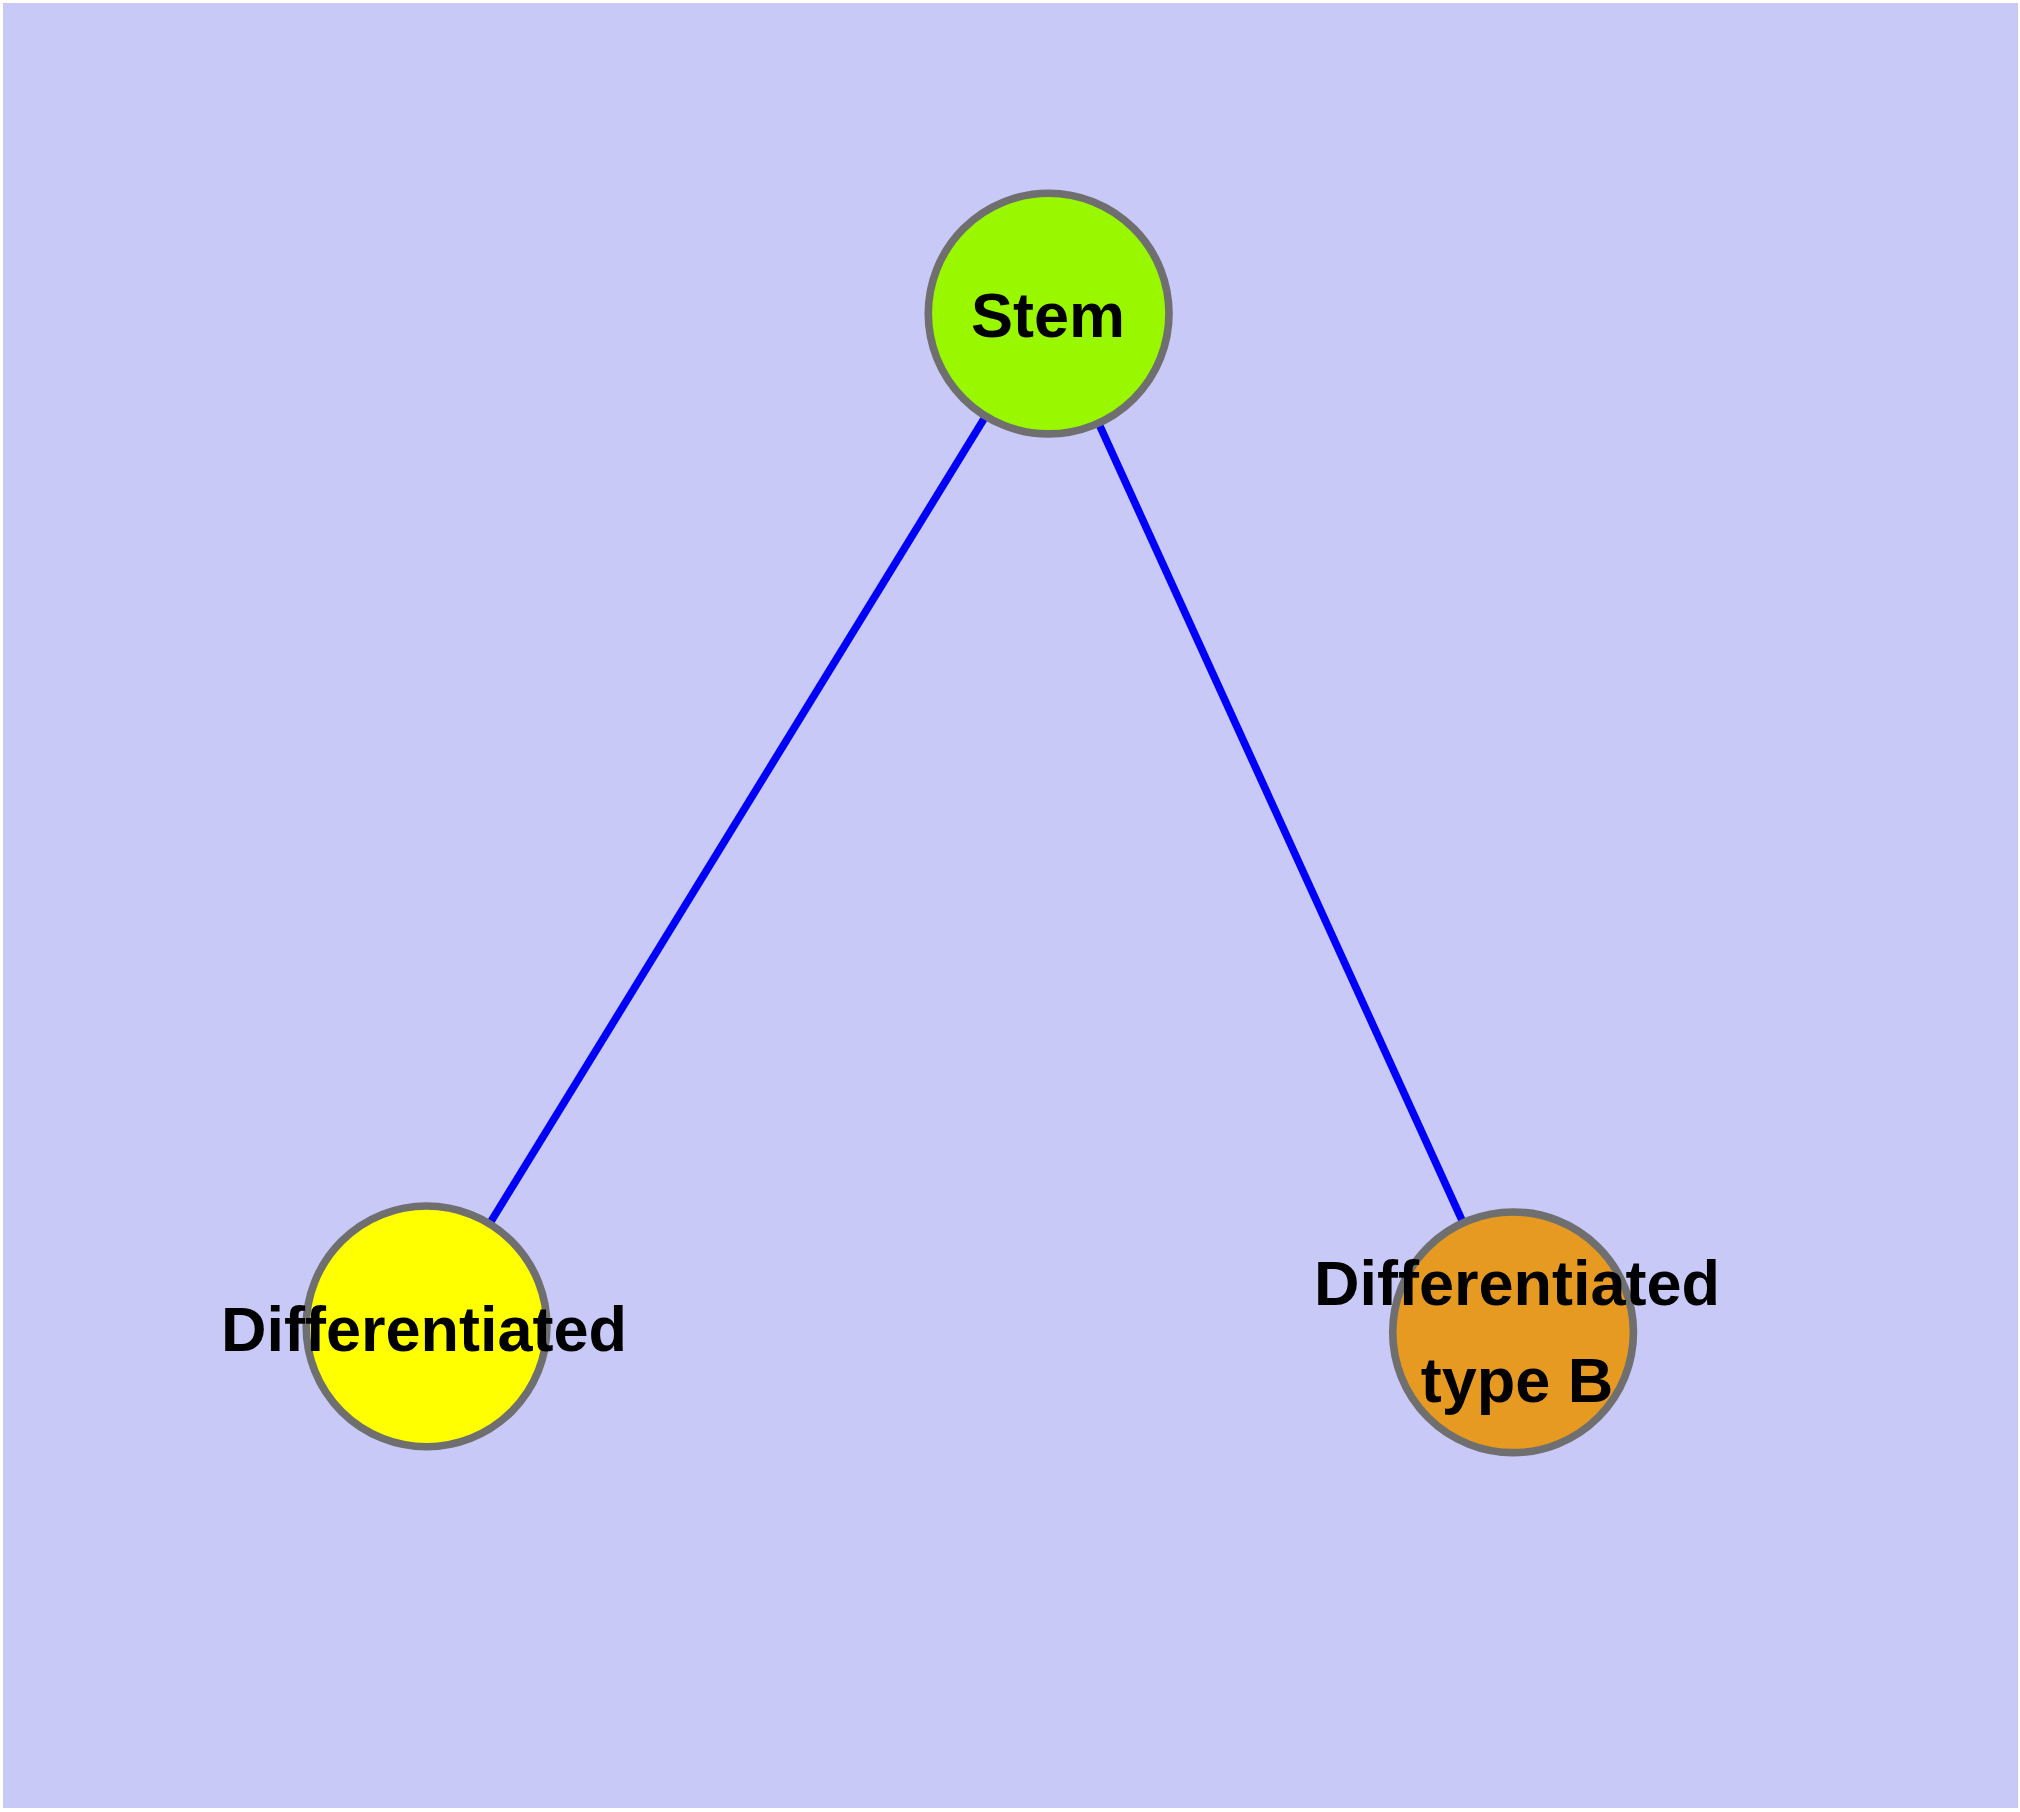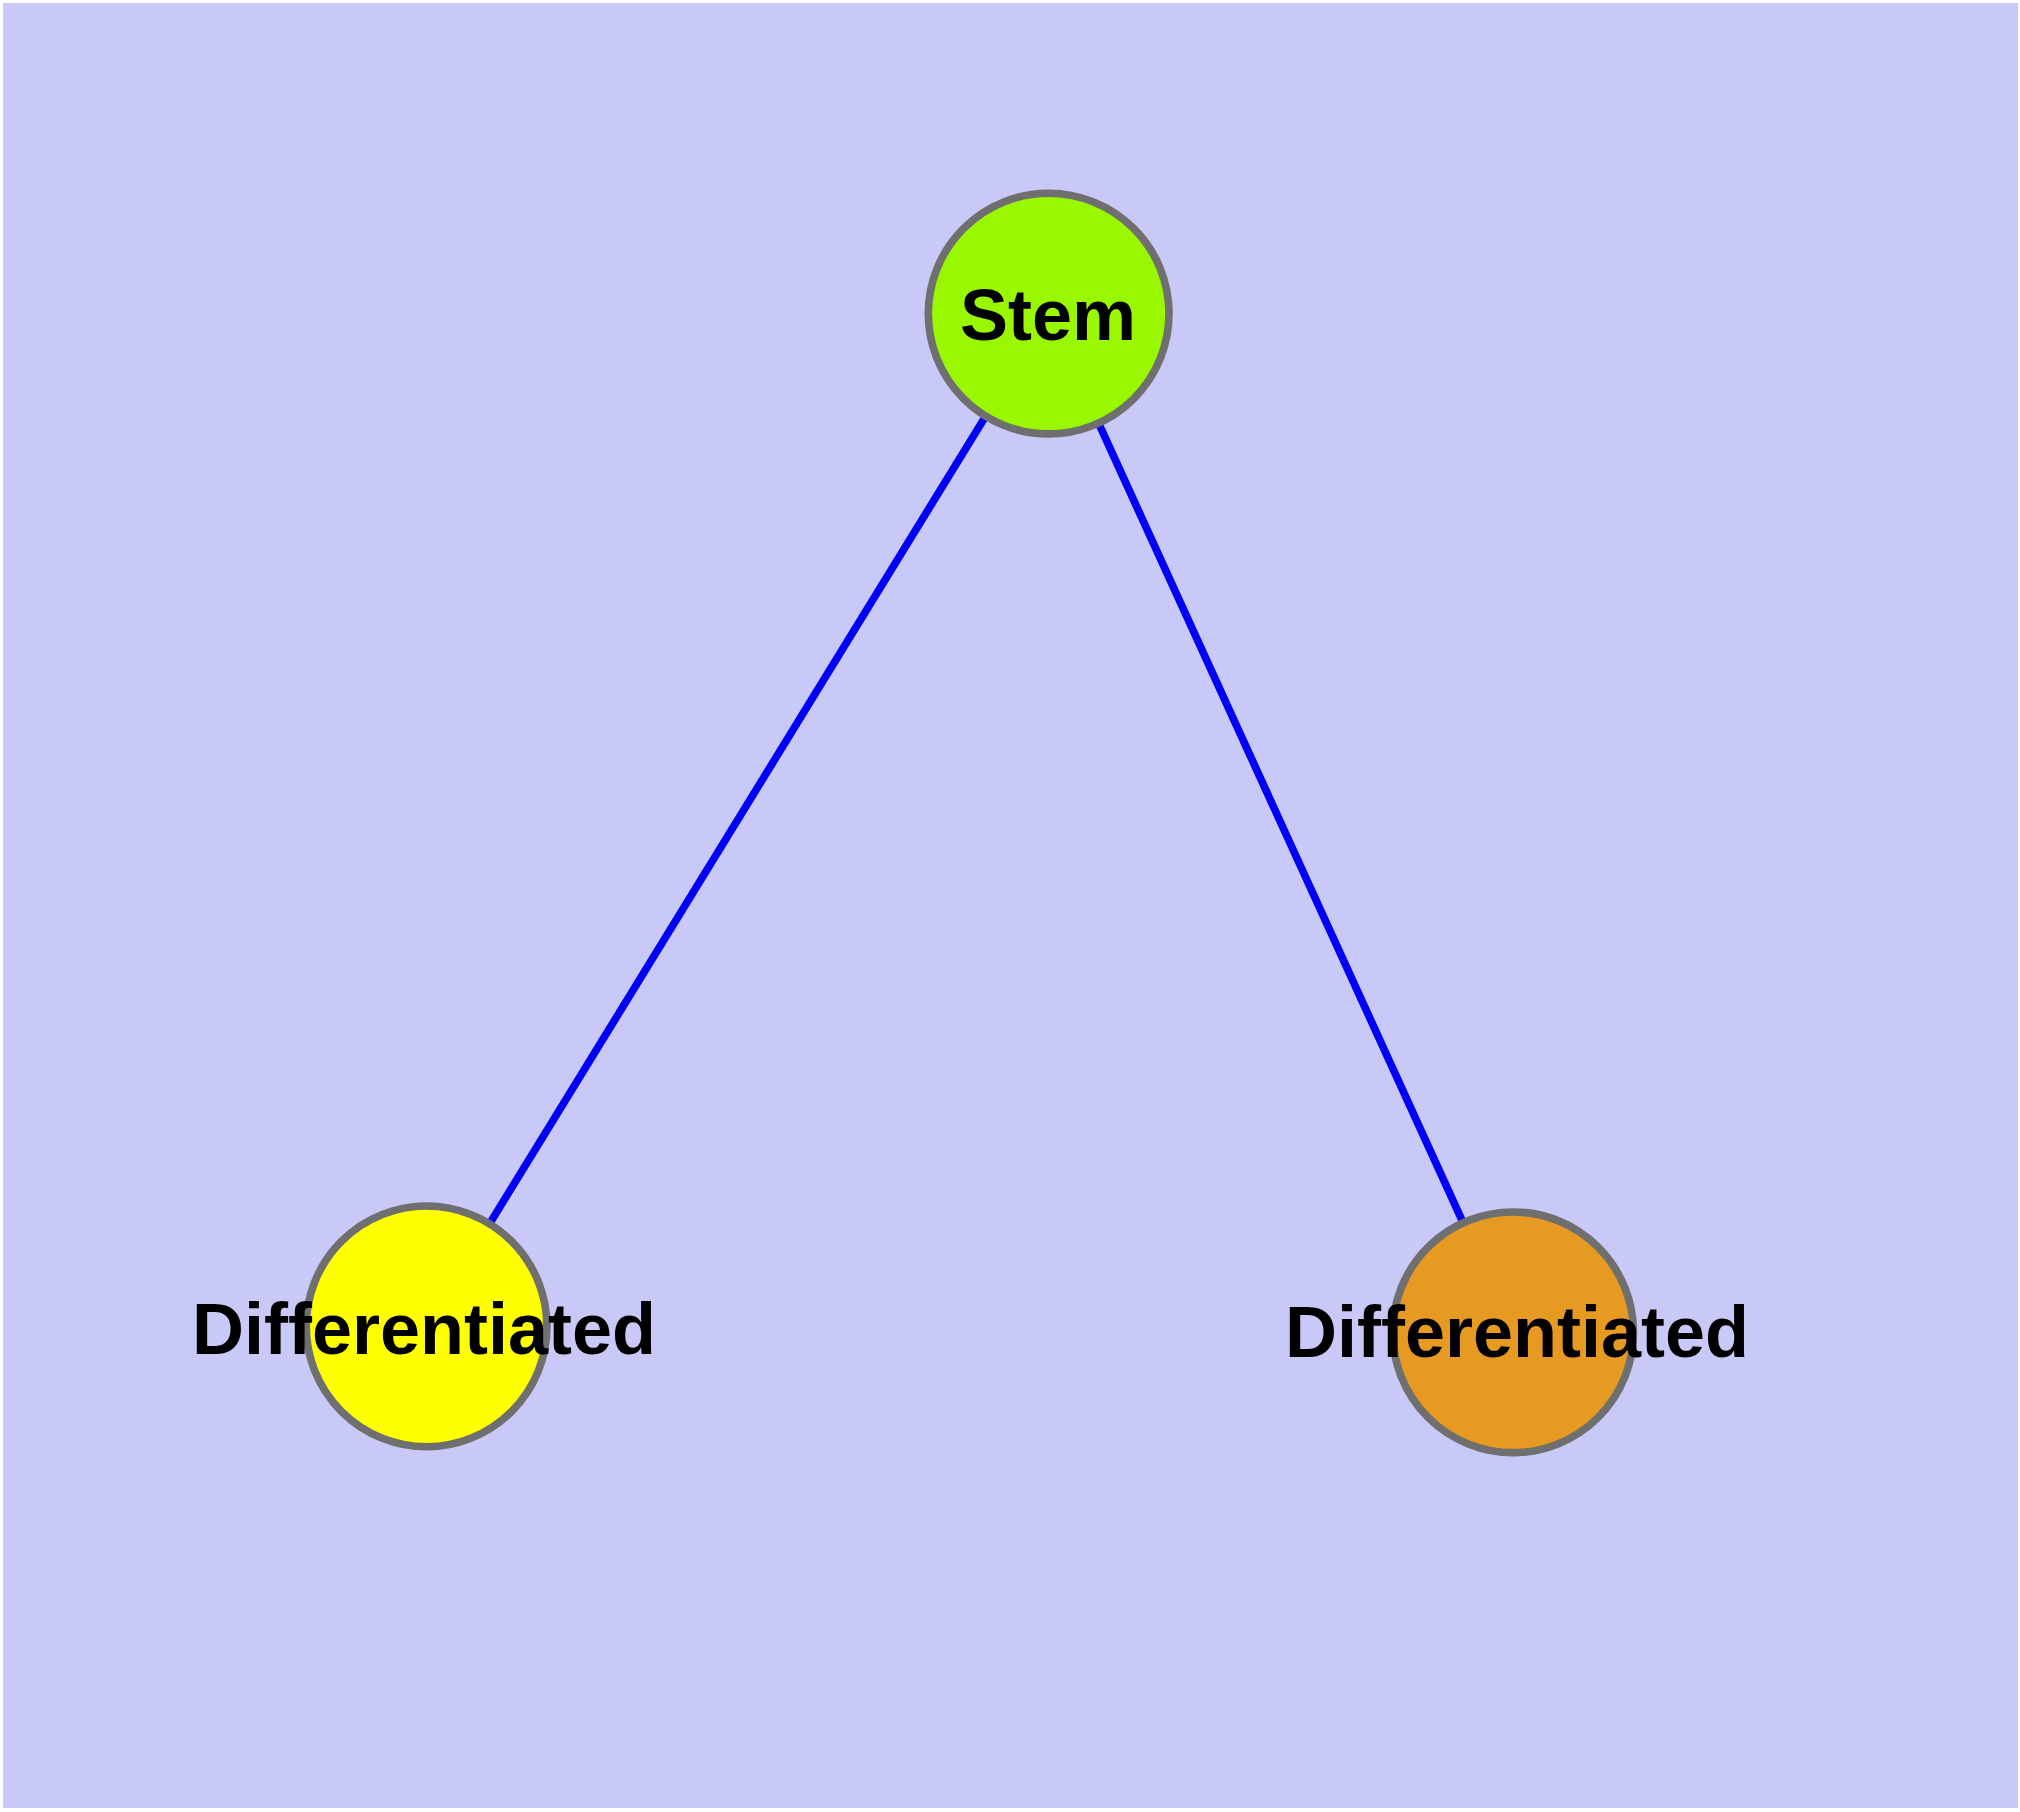--- a/index.html
+++ b/index.html
@@ -27,21 +27,21 @@
     display: block;
   }
 
   .node-label {
     position: absolute;
     transform: translate(-50%, -50%);
     text-align: center;
     white-space: nowrap;
     color: #000000;
     font-weight: bold;
-    font-size: 72px;
+    font-size: 63px;
     line-height: 97px;
     font-family: "Liberation Sans", sans-serif;
     pointer-events: none;
   }
 </style>
 </head>
 <body>
 
 <div class="canvas">
   <div class="field"></div>
@@ -59,15 +59,16 @@
   <div class="node-label" style="left:1048px; top:315px;">
     <div>Stem</div>
   </div>
 
   <div class="node-label" style="left:424px; top:1329px;">
     <div>Differentiated</div>
   </div>
 
   <div class="node-label" style="left:1517px; top:1332px;">
     <div>Differentiated</div>
+    <div>type B</div>
   </div>
 </div>
 
 
 </body></html>

